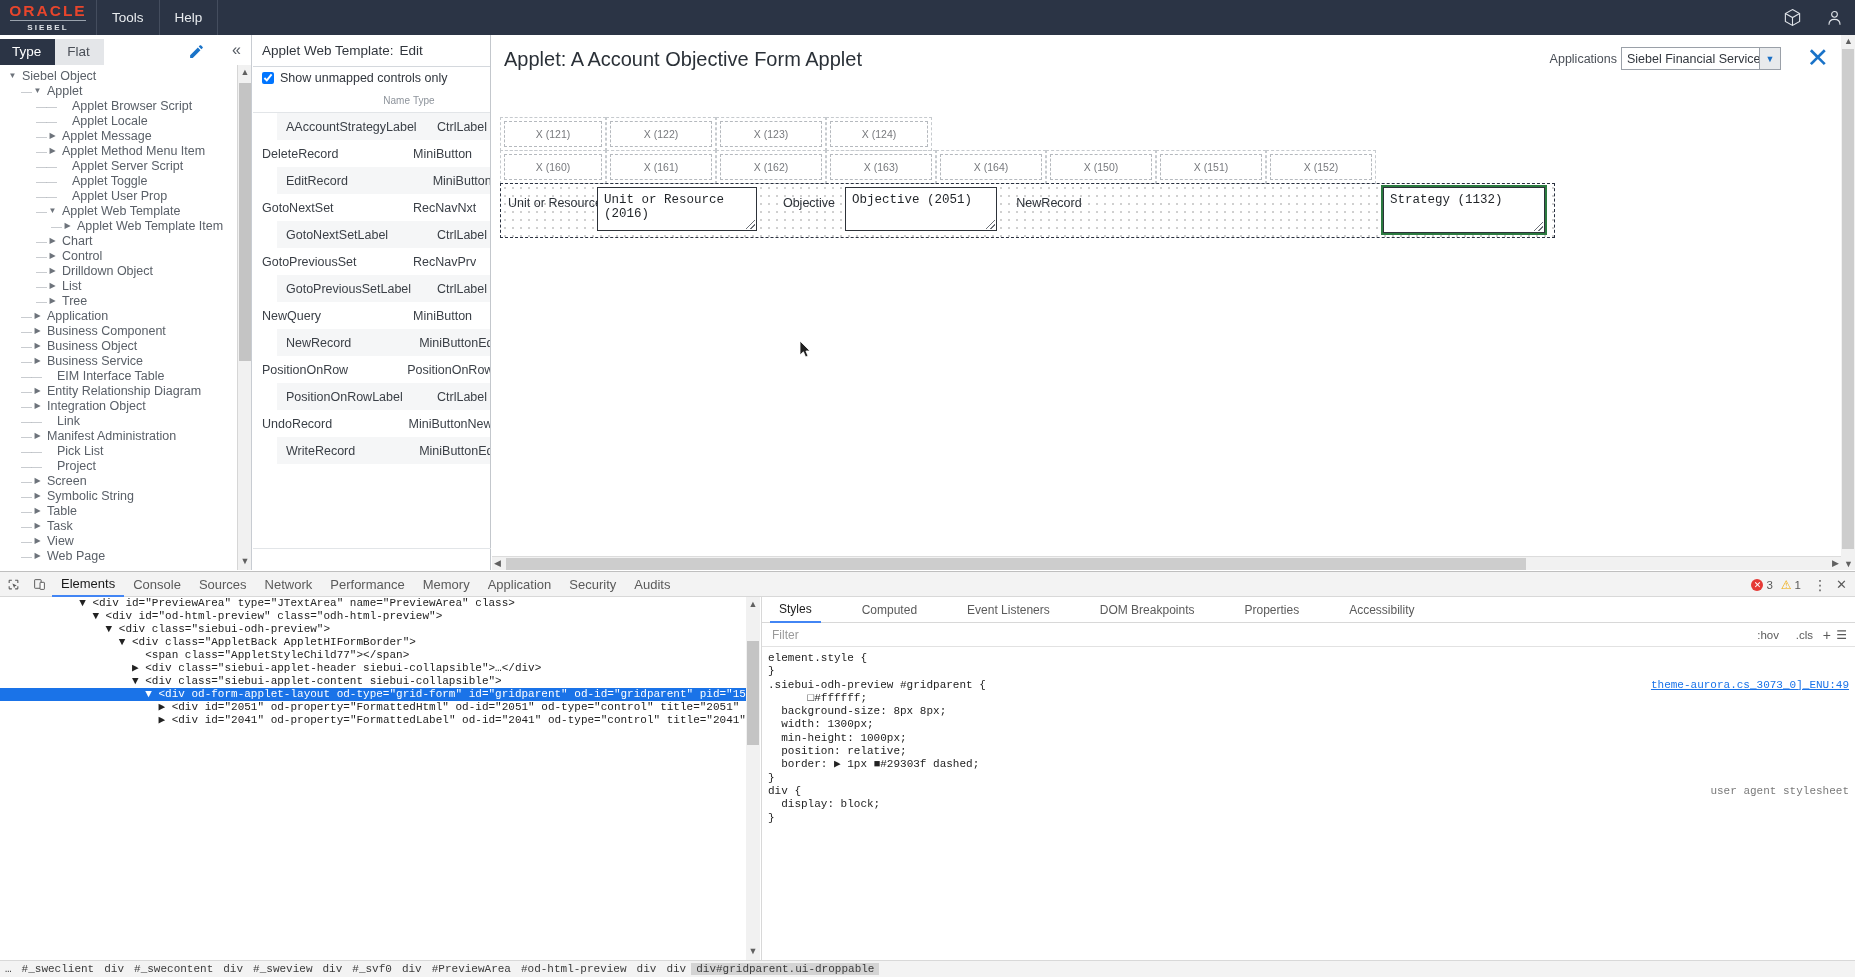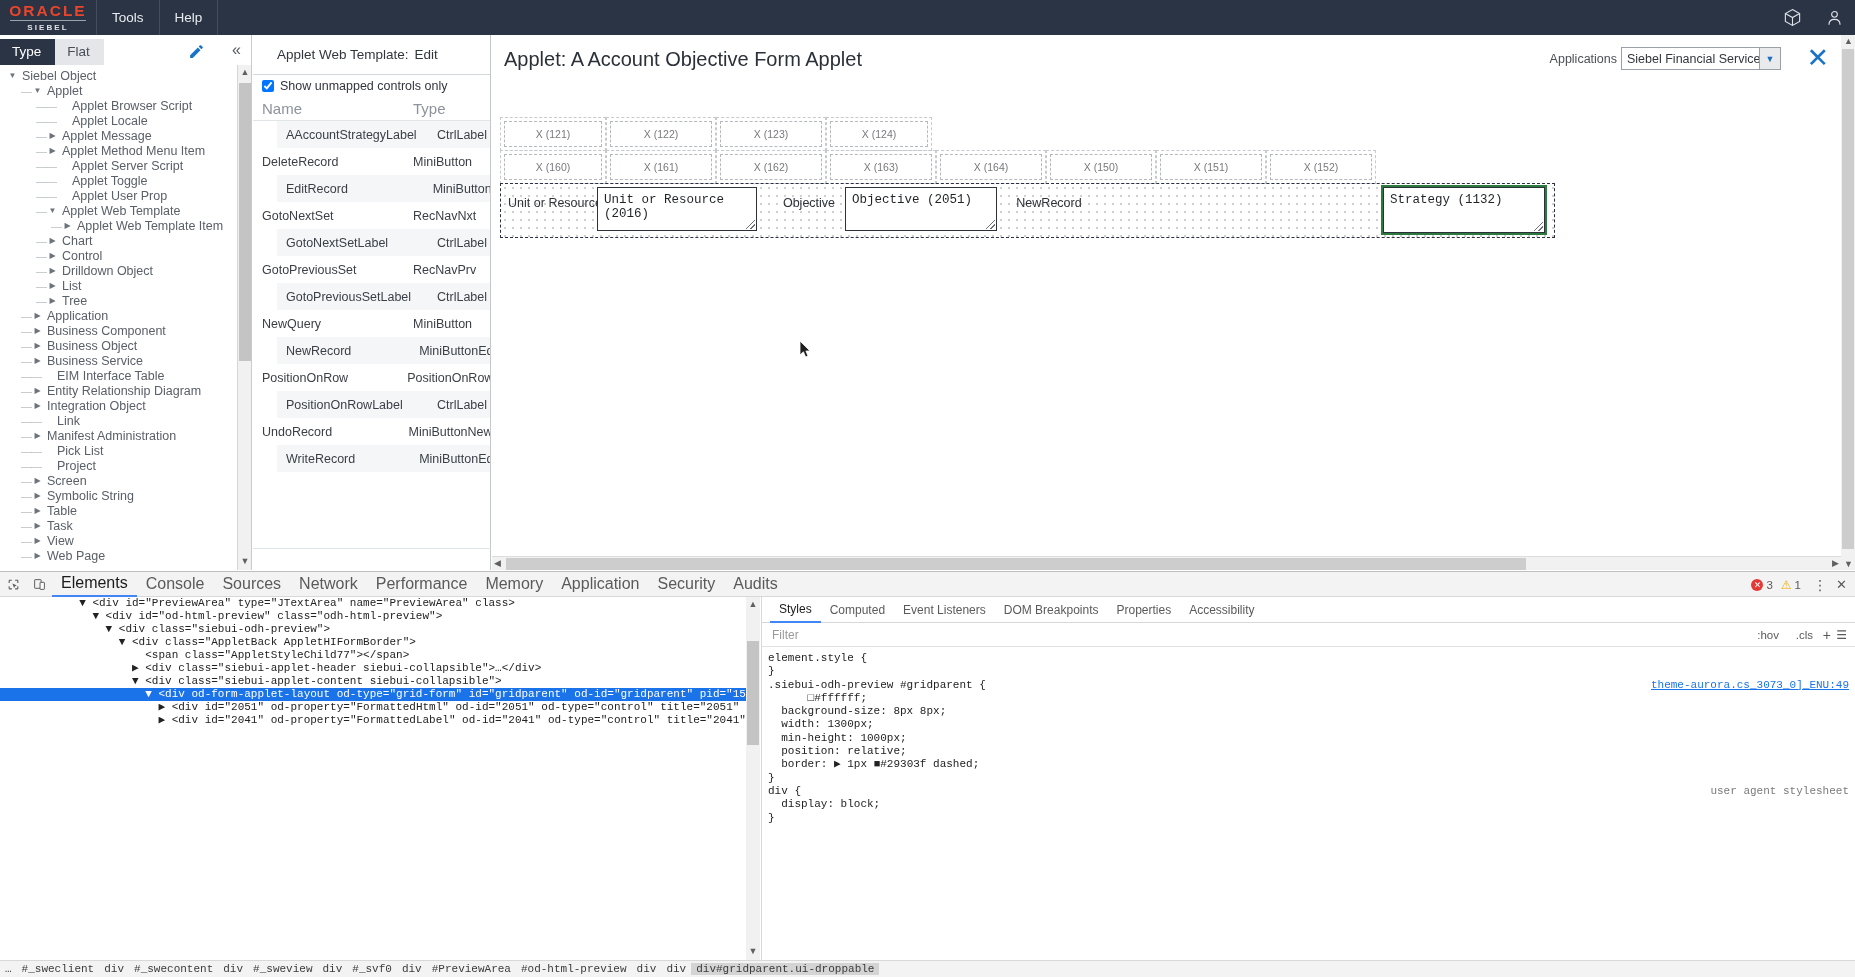--- a/index.html
+++ b/index.html
@@ -65,31 +65,32 @@
   }
   #tree-thumb { position: absolute; left: 1px; top: 18px; width: 12px; height: 278px; background: #c4c4c4; }
   .sb-arrow { position:absolute; left:2px; width:10px; height:12px; font-size:9px; color:#606060; text-align:center; }
 
   
   #mid-panel {
     position: absolute; left: 253px; top: 35px; width: 238px; height: 535px;
     background: #ffffff; border-right: 1px solid #c3c7cc;
   }
   #awt-header {
-    height: 40px; border-bottom: 1px solid #d4d8dd; display: flex; align-items: center;
-    padding-left: 24px; font-size: 13.5px; color: #31363d; background: #fff;
+    height: 32px; border-bottom: 1px solid #d4d8dd; display: flex; align-items: center;
+    padding-left: 9px; font-size: 13.5px; color: #31363d; background: #fff;
   }
   #unmapped-row {
     height: 22px; display: flex; align-items: center; padding-left: 9px;
     font-size: 12.5px; color: #31363d;
   }
   #unmapped-row input { margin: 0 6px 0 0; width: 12px; height: 12px; }
   #list-head {
-    height: 24px; display: flex; align-items: center; font-size: 15px; color: #8d939b;
+    height: 24px; display: flex; align-items: center; font-size: 10px; color: #8d939b;
     border-bottom: 1px solid #e2e5e8;
+    text-align: right;
   }
   #list-head .c1 { width: 157px; padding-left: 9px; }
   #list-head .c2 { padding-left: 3px; }
   .lrow { height: 27px; display: flex; align-items: center; font-size: 12.5px; color: #3a3f46; }
   .lrow.alt { background: #f5f6f7; margin-left: 24px; }
   .lrow .c1 { width: 157px; padding-left: 9px; overflow: hidden; white-space: nowrap; }
   .lrow .c2 { padding-left: 3px; overflow: hidden; white-space: nowrap; }
   #mid-bottom-line { position: absolute; left: 0; bottom: 21px; width: 238px; height: 1px; background:#e2e5e8; }
 
   
@@ -162,21 +163,21 @@
   #devtools {
     position: absolute; left: 0; top: 571px; width: 1855px; height: 406px;
     background: #ffffff; border-top: 1px solid #bfbfbf;
   }
   #dt-toolbar {
     height: 25px; display: flex; align-items: center; border-bottom: 1px solid #d8d8d8;
     background: #f3f3f3; position: relative;
   }
   .dt-icon-btn { width: 26px; height: 25px; display: flex; align-items: center; justify-content: center; }
   .dt-tab {
-    font-size: 16px; color: #5a5a5a; padding: 0 9px; height: 25px;
+    font-size: 13px; color: #5a5a5a; padding: 0 9px; height: 25px;
     display: flex; align-items: center; cursor: default;
   }
   .dt-tab.active { color: #1a1a1a; border-bottom: 2px solid #4285f4; }
   #dt-counts { position: absolute; right: 54px; top: 0; height: 25px; display: flex; align-items: center; font-size: 11.5px; color: #5a5a5a; }
   .errdot { width: 12px; height: 12px; border-radius: 50%; background: #e53935; color:#fff; font-size:9px; display:flex; align-items:center;justify-content:center; margin-right:3px;}
   .warntri { color: #f0a800; font-size: 12px; margin: 0 3px 0 8px; }
 
   #dom-pane {
     position: absolute; left: 0; top: 25px; width: 760px; bottom: 17px;
     overflow: hidden; background: #fff;
@@ -185,21 +186,21 @@
   }
   .domline { white-space: pre; height: 13px; }
   .domline.sel { background: #1a73e8; color: #fff; }
   #dom-scrollbar { position: absolute; left: 746px; top: 25px; width: 14px; bottom: 17px; background:#f1f1f1; }
   #dom-thumb { position: absolute; left: 1px; top: 44px; width: 12px; height: 104px; background: #c4c4c4; }
 
   #styles-pane {
     position: absolute; left: 761px; top: 25px; right: 0; bottom: 17px;
     border-left: 1px solid #d8d8d8; background: #fff;
   }
-  #styles-tabs { height: 26px; display: flex; align-items: flex-start; border-bottom: 1px solid #d8d8d8; padding-left: 8px; }
+  #styles-tabs { height: 26px; display: flex; align-items: flex-start; border-bottom: 1px solid #d8d8d8; padding-left: 8px; gap: 32px; }
   .st-tab { font-size: 12px; color: #5a5a5a; padding: 0 9px; height: 26px; display: flex; align-items: center; }
   .st-tab.active { color: #1a1a1a; border-bottom: 2px solid #4285f4; }
   #styles-filter {
     height: 24px; display: flex; align-items: center; border-bottom: 1px solid #e2e2e2; position: relative;
   }
   #styles-filter .ftext { font-size: 12px; color: #9a9a9a; padding-left: 10px; }
   .fbtn { font-size: 11.5px; color: #5a5a5a; position: absolute; }
   #css-body {
     position: absolute; left: 0; top: 51px; right: 0; bottom: 0; overflow: hidden;
     font-family: "Liberation Mono", monospace; font-size: 11px; line-height: 13.3px; color: #222;

